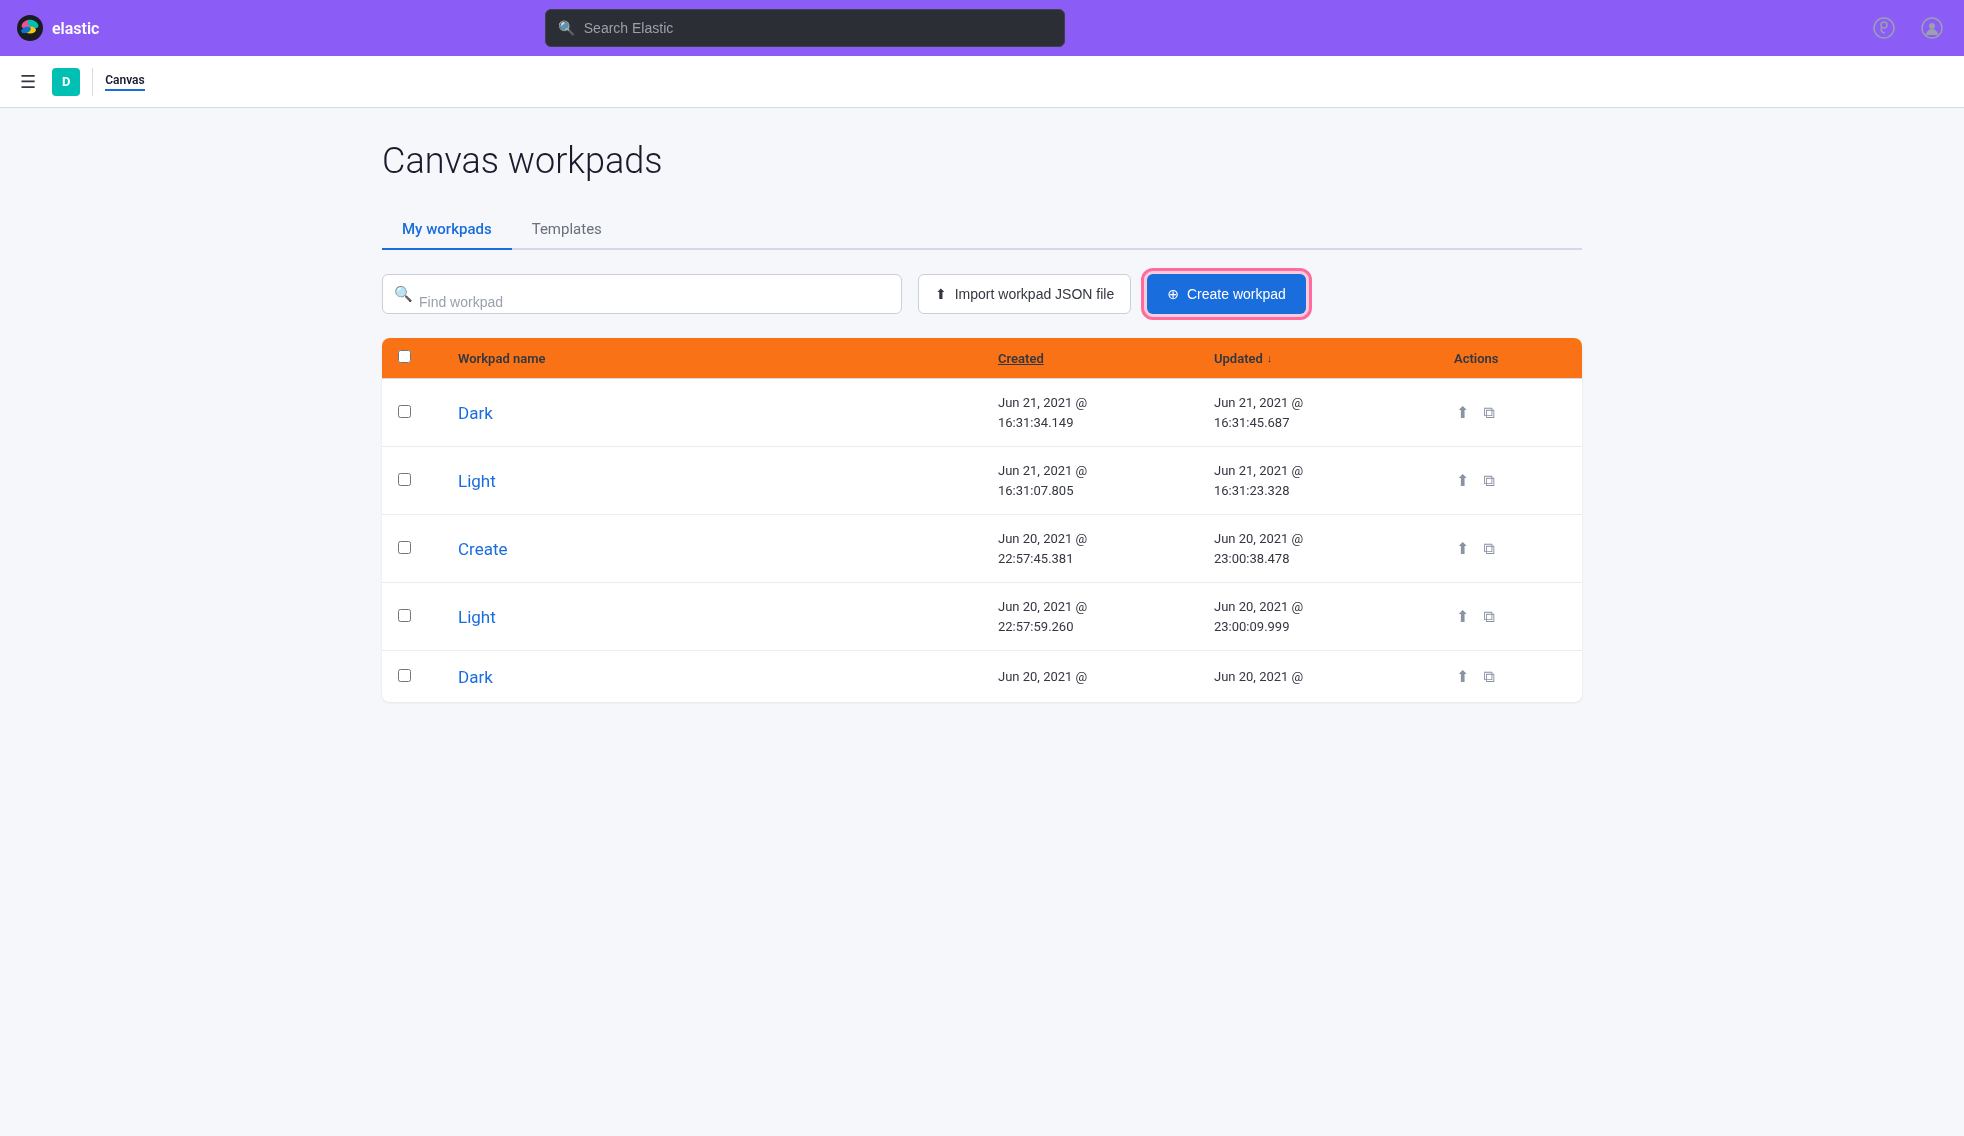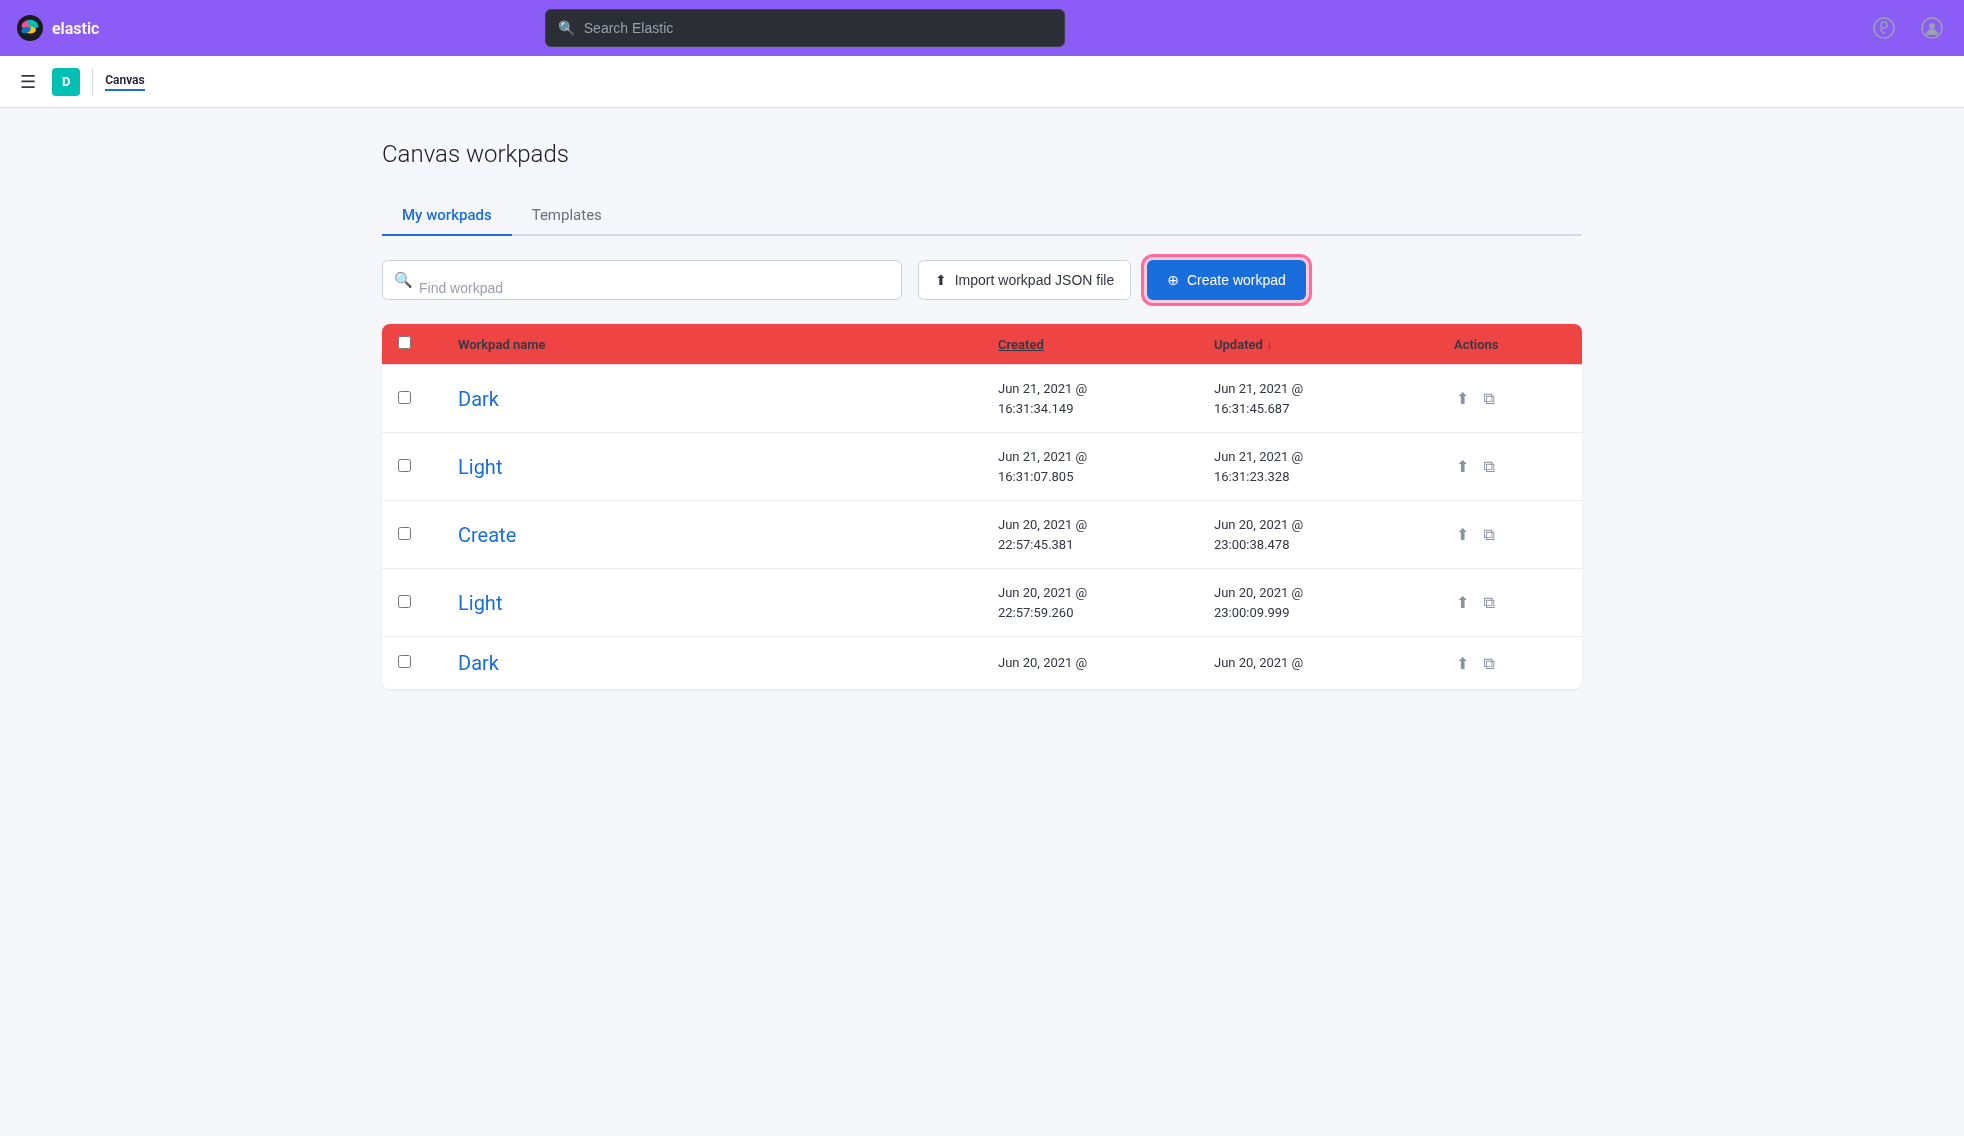--- a/index.html
+++ b/index.html
@@ -112,21 +112,21 @@
       padding-bottom: 2px;
     }
 
     
     .main-content {
       padding: 32px 40px;
       max-width: 1280px;
       margin: 0 auto;
     }
     .page-title {
-      font-size: 24px;
+      font-size: 36px;
       font-weight: 300;
       color: #1a1a2e;
       margin-bottom: 28px;
     }
 
     
     .tabs {
       display: flex;
       gap: 0;
       border-bottom: 2px solid #d3dae6;
@@ -233,21 +233,21 @@
       font-size: 14px;
       color: #343741;
       border-bottom: 1px solid #e9edf3;
     }
     .workpads-table tr:last-child td {
       border-bottom: none;
     }
     .workpad-link {
       color: #1a6ddc;
       cursor: pointer;
-      font-size: 20px;
+      font-size: 17px;
     }
     .datetime-text {
       font-size: 13px;
       color: #343741;
       line-height: 1.5;
     }
     .actions-cell {
       display: flex;
       align-items: center;
       gap: 10px;
@@ -258,21 +258,21 @@
       cursor: pointer;
       padding: 2px;
     }
     .checkbox-cell {
       width: 40px;
     }
     .sort-arrow { font-size: 11px; }
 
     
     .thead-row th {
-      background: #ef4444;
+      background: #f97316;
     }
     .col-name { width: 45%; }
     .col-created { width: 18%; text-decoration: underline; }
     .col-updated { width: 20%; }
     .col-actions { width: 12%; text-align: right; }
 
     .th-content {
       display: flex;
       align-items: center;
       gap: 4px;

